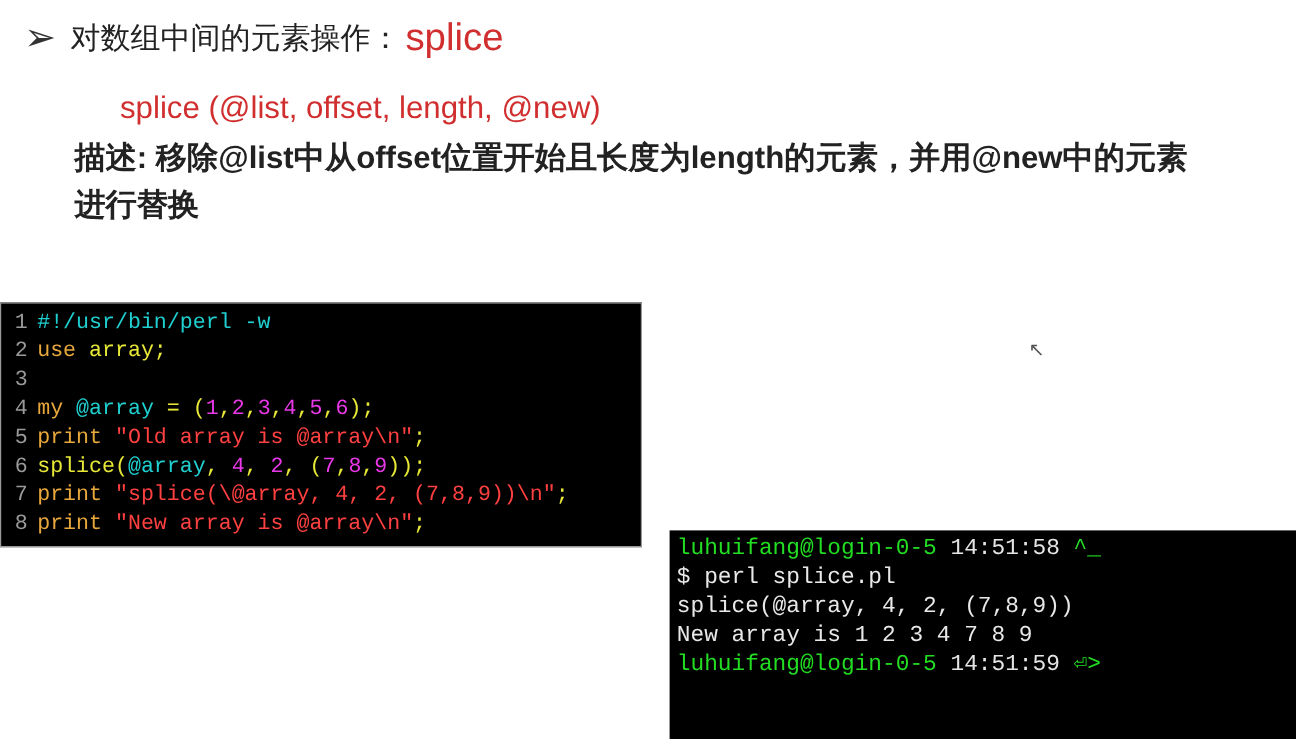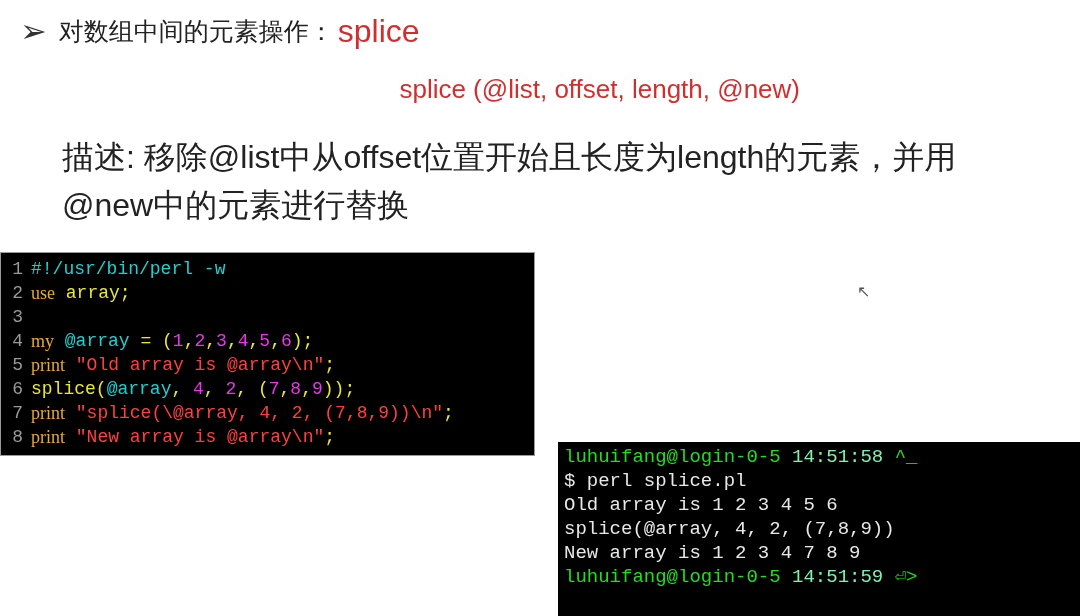--- a/index.html
+++ b/index.html
@@ -25,33 +25,34 @@
       font-size: 25px;
       color: #222;
     }
     .heading-keyword {
       font-size: 32px;
       color: #d12f2f;
       font-family: Arial, sans-serif;
       margin-left: 4px;
     }
     .syntax-line {
-      text-align: right;
+      text-align: left;
       font-size: 26px;
       color: #d12f2f;
       font-family: Arial, sans-serif;
       margin: 24px 0 0 100px;
       width: 700px;
     }
     .description {
-      font-size: 32px;
+      font-size: 26px;
       color: #222;
-      margin: 28px 0 0 62px;
+      margin: 7px 0 0 62px;
       line-height: 1.5;
       width: 940px;
+      font-weight: bold;
     }
     .code-editor {
       position: absolute;
       left: 0;
       top: 252px;
       width: 535px;
       background: #000;
       font-family: "Courier New", monospace;
       font-size: 18px;
       line-height: 24px;
@@ -62,41 +63,41 @@
       display: flex;
       white-space: pre;
     }
     .ln {
       color: #999;
       width: 30px;
       text-align: right;
       padding-right: 8px;
     }
     .c-cyan { color: #20d0d0; }
-    .c-orange { color: #e8a83c; font-family: Liberation Serif, serif; }
+    .c-orange { color: #e8a83c; }
     .c-yellow { color: #e8e838; }
     .c-magenta { color: #e838e8; }
     .c-red { color: #ff4040; }
 
     .terminal {
       position: absolute;
       left: 558px;
       top: 442px;
       width: 528px;
       height: 174px;
       background: #000;
       font-family: "Courier New", monospace;
       font-size: 19px;
       line-height: 24px;
       color: #dcdcdc;
       padding: 3px 6px;
       overflow: hidden;
     }
     .term-prompt { color: #22dd22; text-align: center; }
-    .term-time { color: #86efac; }
+    .term-time { color: #e5e5e5; }
     .term-caret { color: #22dd22; }
     .term-white { color: #e8e8e8; }
     .term-line { white-space: pre; }
 
     .cursor-pointer {
       position: absolute;
       left: 857px;
       top: 282px;
       font-size: 16px;
       color: #555;
@@ -185,19 +186,18 @@
     <span class="ln">8</span>
     <span class="c-orange">print</span>
     <span class="c-red"> "New array is @array\n"</span>
     <span class="c-yellow">;</span>
   </div>
 </div>
 
 <div class="terminal">
   <div class="term-line"><span class="term-prompt">luhuifang@login-0-5</span><span class="term-time"> 14:51:58</span><span class="term-caret"> ^_</span></div>
   <div class="term-line term-white">$ perl splice.pl</div>
-  <div class="term-line term-white">Old array is 1 2 3 4 5 6</div>
   <div class="term-line term-white">splice(@array, 4, 2, (7,8,9))</div>
   <div class="term-line term-white">New array is 1 2 3 4 7 8 9</div>
   <div class="term-line"><span class="term-prompt">luhuifang@login-0-5</span><span class="term-time"> 14:51:59</span><span class="term-caret"> ⏎&gt;</span></div>
 </div>
 
 <div class="cursor-pointer">↖</div>
 
 </body></html>

